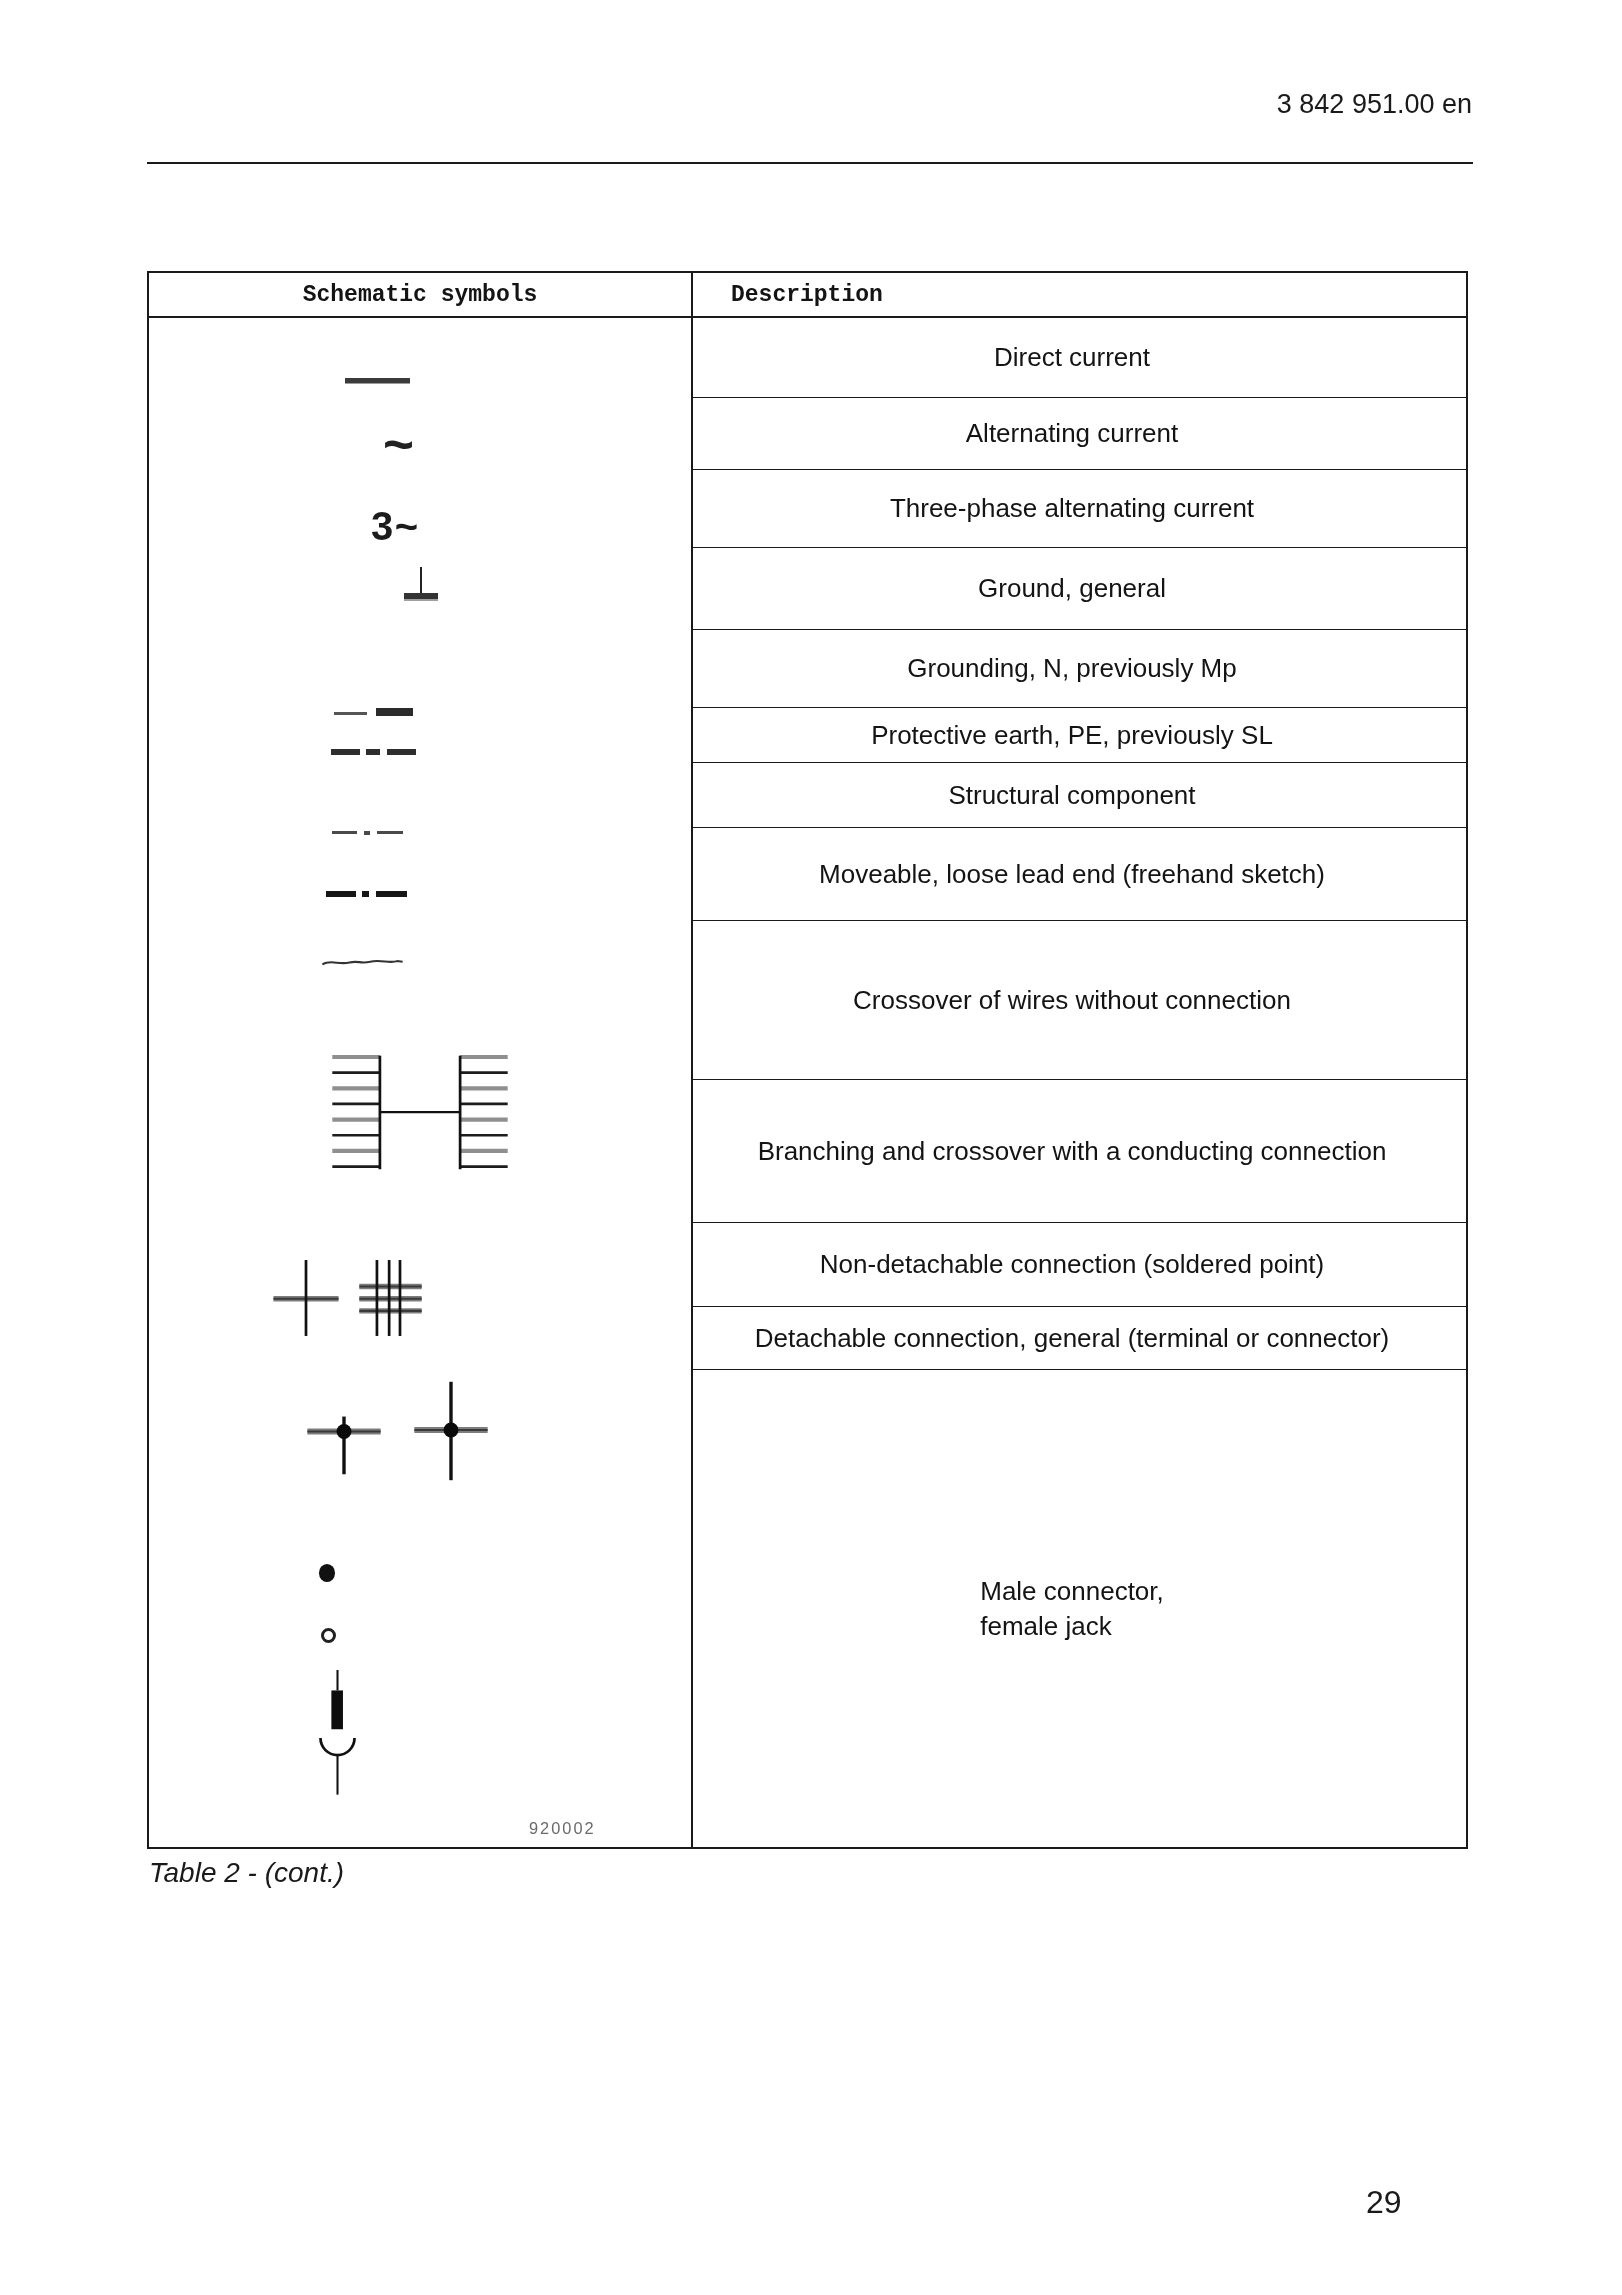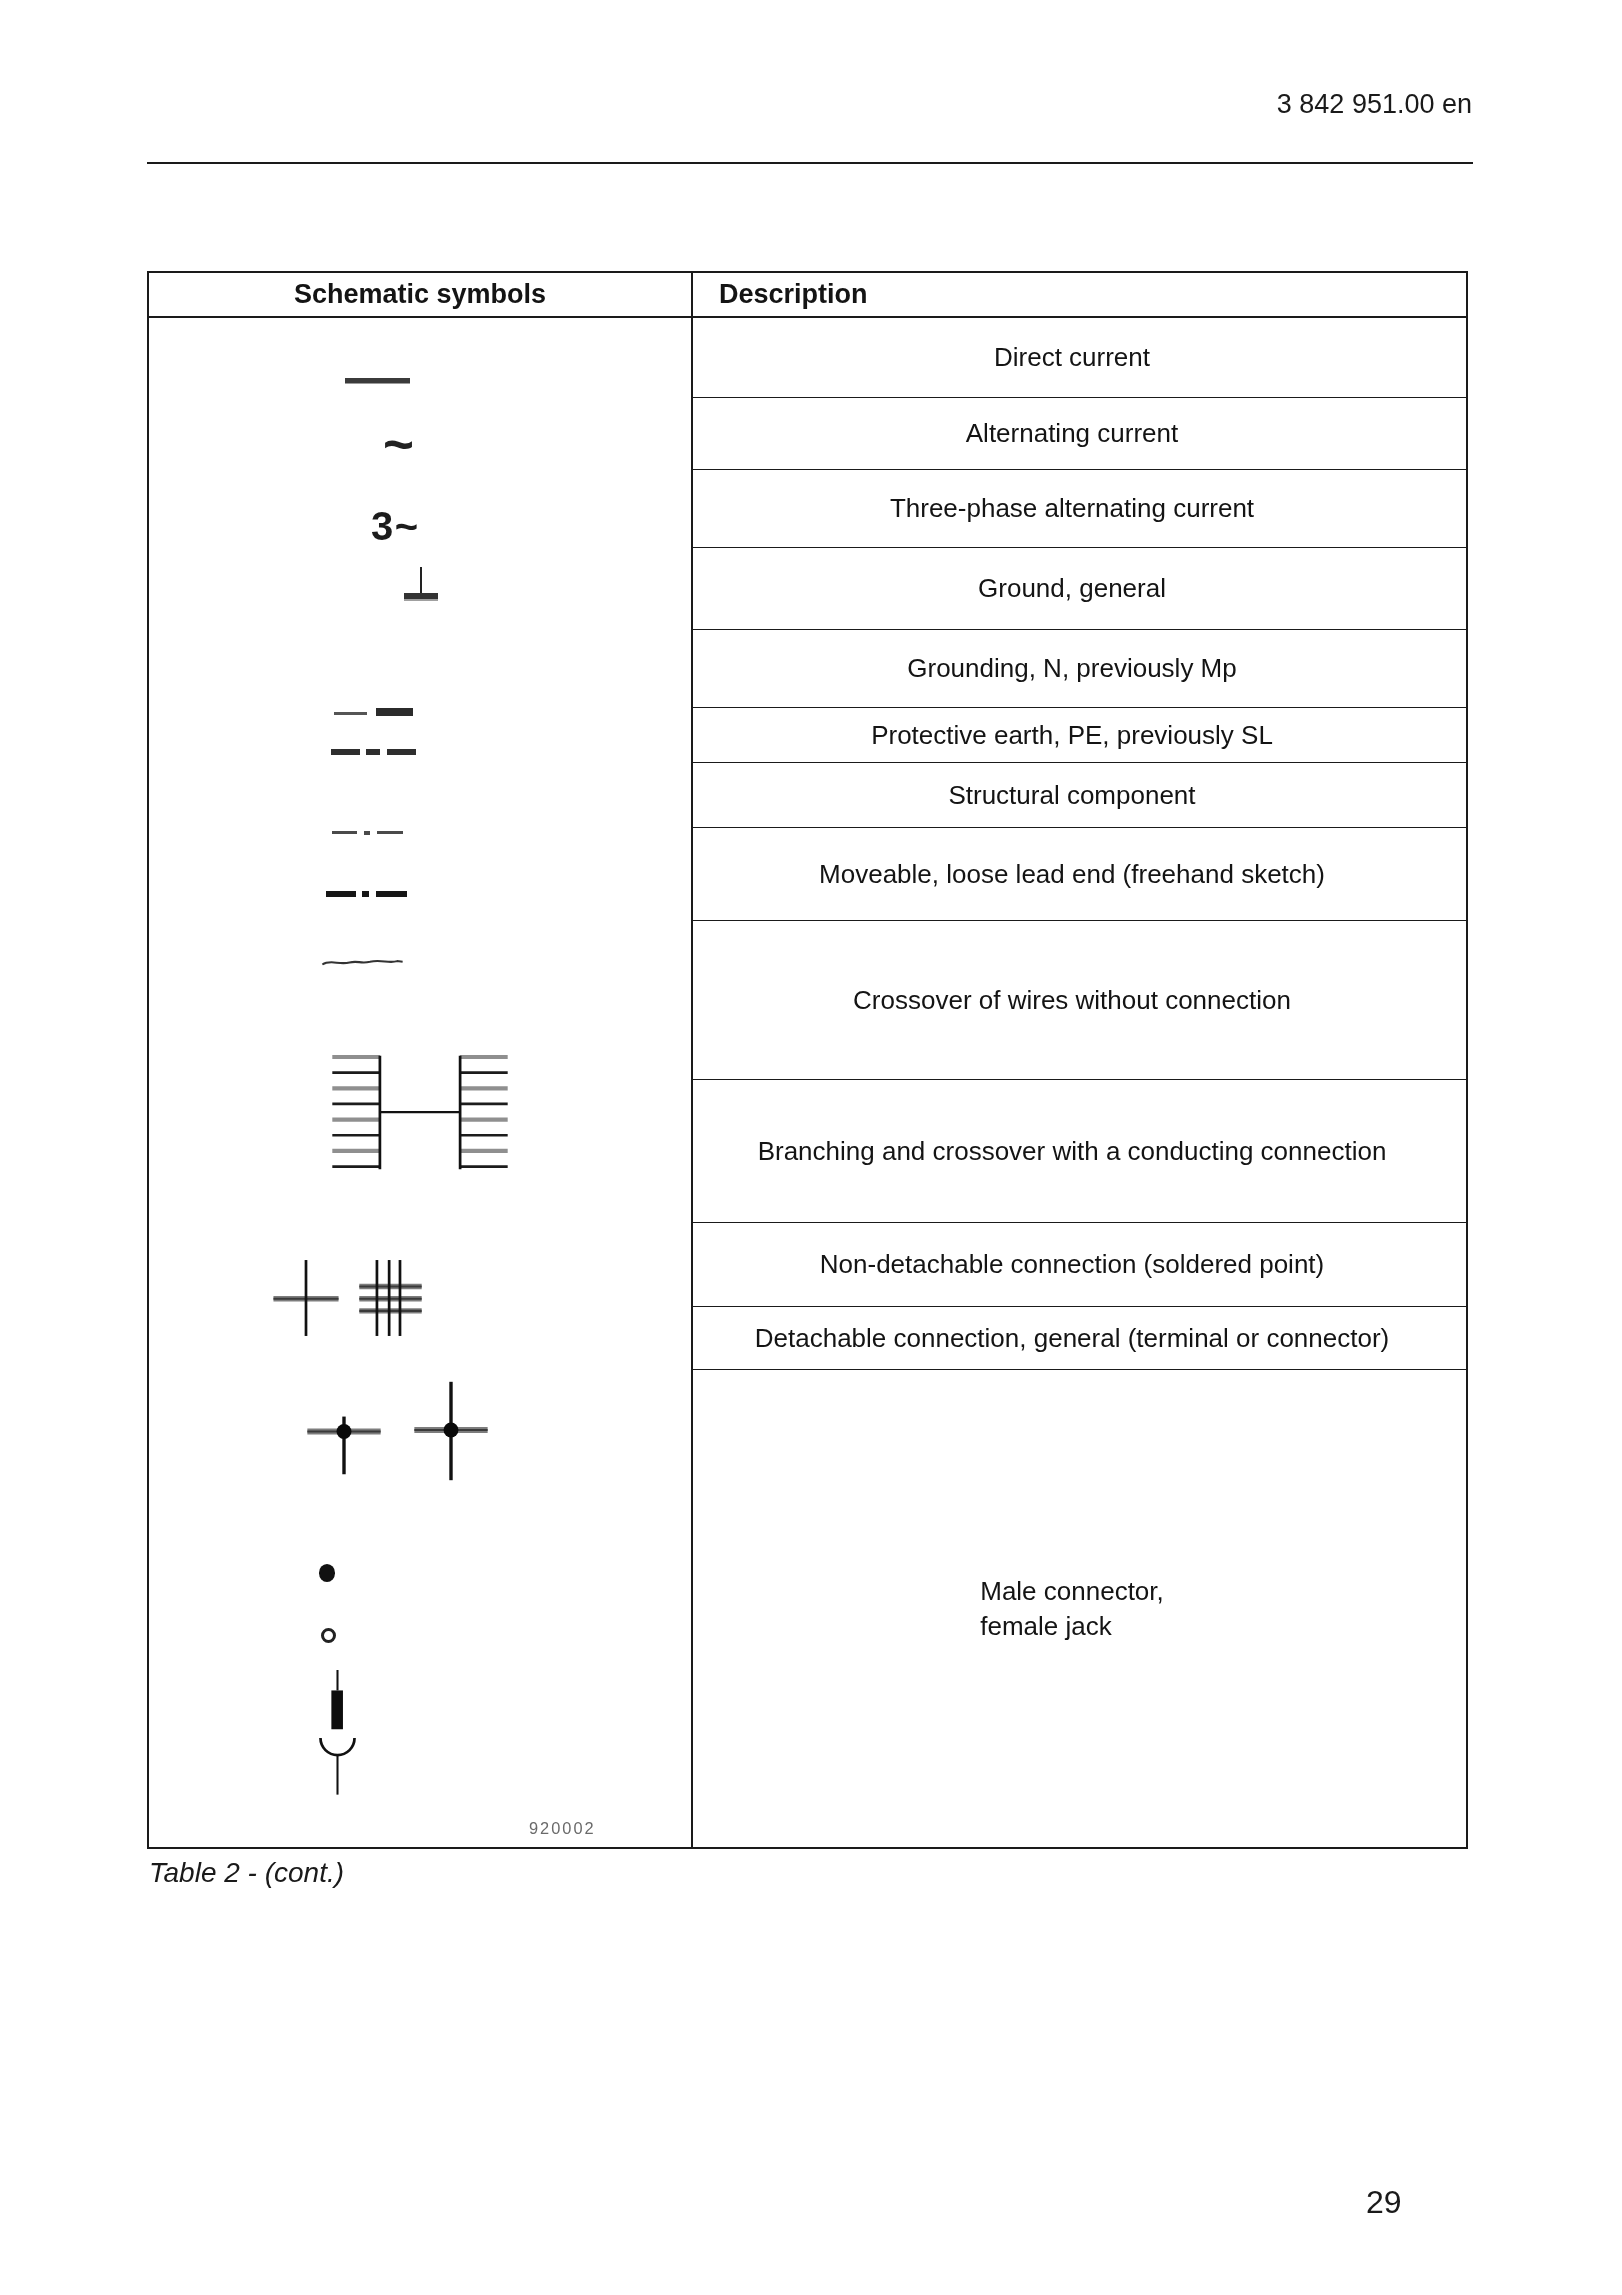--- a/index.html
+++ b/index.html
@@ -3,23 +3,23 @@
 <meta charset="utf-8">
 <style>
   html,body{margin:0;padding:0;background:#e8e8e8;}
   .page{position:relative;width:1623px;height:2295px;background:#ffffff;
         font-family:"Liberation Sans", sans-serif;color:#141414;overflow:hidden;}
   .doc-number{position:absolute;top:89px;right:151px;font-size:27px;color:#1a1a1a;}
   .header-rule{position:absolute;left:147px;top:162px;width:1326px;height:2px;background:#1a1a1a;}
   .sym-table{position:absolute;left:147px;top:271px;width:1321px;height:1578px;
              border:2px solid #1a1a1a;box-sizing:border-box;display:flex;flex-direction:column;}
   .thead{display:flex;height:45px;border-bottom:2px solid #1a1a1a;box-sizing:border-box;flex:0 0 auto;}
-  .th{font-size:27px;font-weight:bold;display:flex;align-items:center;box-sizing:border-box;}
+  .th{font-size:23px;font-weight:bold;display:flex;align-items:center;box-sizing:border-box;font-family:Liberation Mono, monospace;}
   .th-symbols{width:544px;justify-content:center;border-right:2px solid #1a1a1a;}
-  .th-desc{flex:1;padding-left:26px;}
+  .th-desc{flex:1;padding-left:38px;}
   .tbody{display:flex;flex:1;min-height:0;}
   .symbol-cell{width:544px;border-right:2px solid #1a1a1a;box-sizing:border-box;position:relative;flex:0 0 auto;}
   .desc-col{flex:1;display:flex;flex-direction:column;}
   .desc-row{box-sizing:border-box;border-bottom:1.4px solid #1a1a1a;display:flex;align-items:center;
             padding:0 41px 0 26px;font-size:26px;line-height:1.32;flex:0 0 auto;justify-content:center;}
   .desc-row:last-child{border-bottom:none;flex:1;}
   .prewrap{white-space:pre-line;}
   
   .abs{position:absolute;}
   .dc-line{left:196px;top:60px;width:65px;height:4.8px;background:#3b3b3b;border-bottom:1.4px solid #9b9b9b;}

